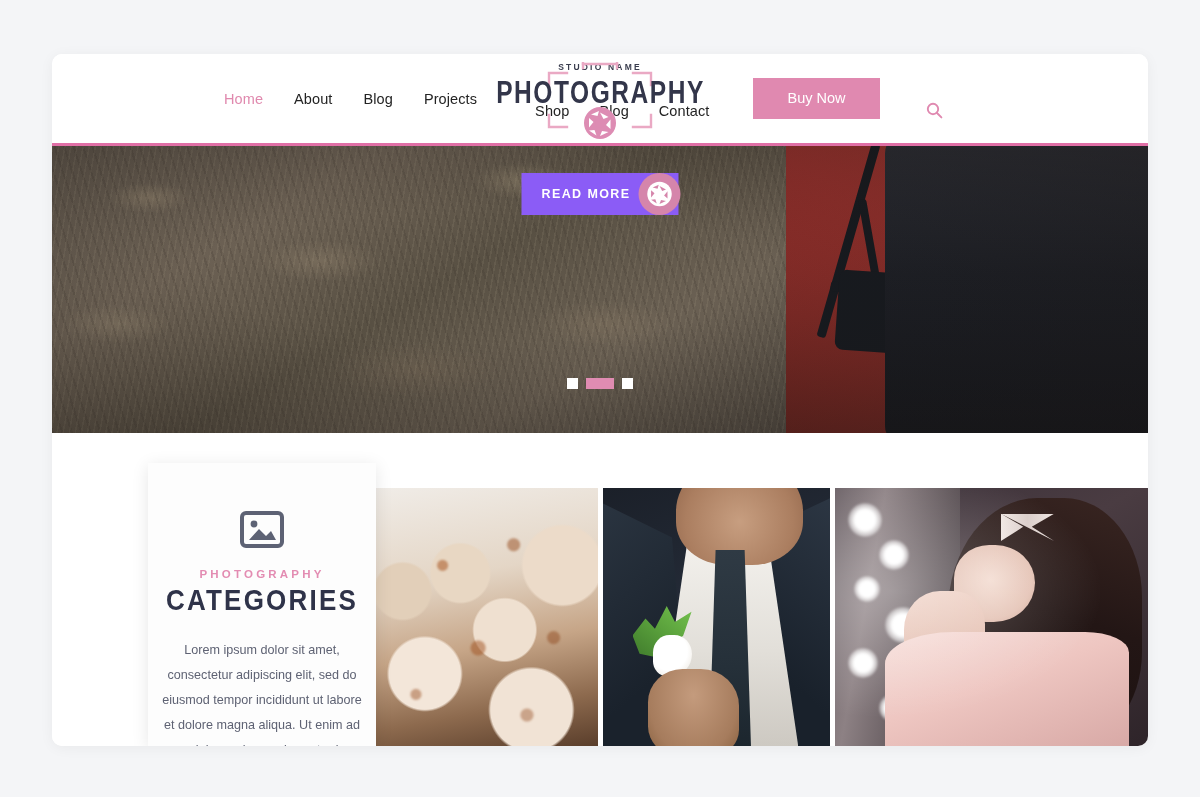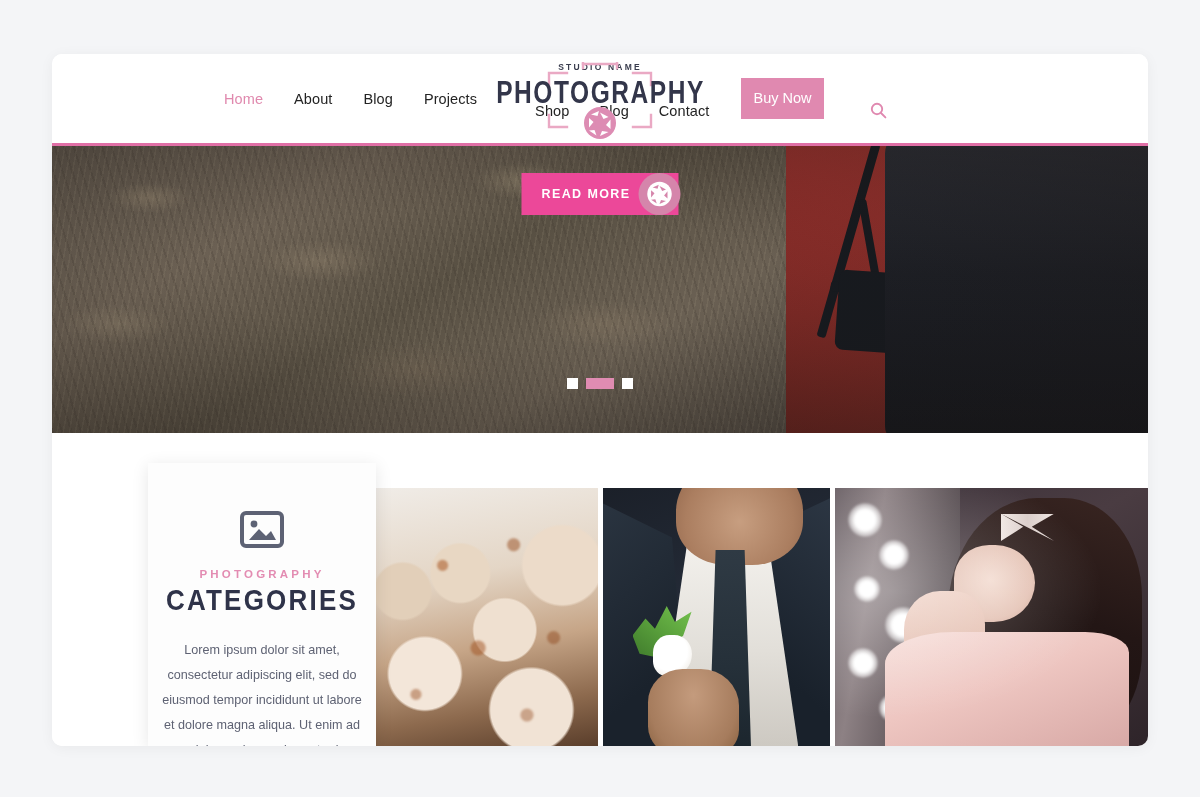--- a/index.html
+++ b/index.html
@@ -54,26 +54,26 @@
     letter-spacing: 0.1px;
     white-space: nowrap;
   }
   .nav-link.active { color: #e089ae; }
 
   .buy-now-btn {
     background: #e089b0;
     color: #ffffff;
     font-size: 14.5px;
     border: none;
-    padding: 0 12px;
+    padding: 0 34px;
     height: 41px;
     line-height: 41px;
     cursor: pointer;
     font-family: inherit;
-    margin-left: 2px;
+    margin-left: 14px;
   }
 
   .search-btn {
     background: none;
     border: none;
     cursor: pointer;
     padding: 0;
     margin-left: 16px;
     display: flex;
     align-items: center;
@@ -192,21 +192,21 @@
     position: absolute;
     left: 50%;
     top: 27px;
     transform: translateX(-50%);
     display: flex;
     align-items: center;
     height: 42px;
     cursor: pointer;
   }
   .read-more-btn {
-    background: #ec4899;
+    background: #8b5cf6;
     height: 42px;
     display: flex;
     align-items: center;
     padding: 0 48px 0 20px;
     border: none;
     cursor: pointer;
     font-family: inherit;
   }
   .read-more-btn span {
     color: #ffffff;

